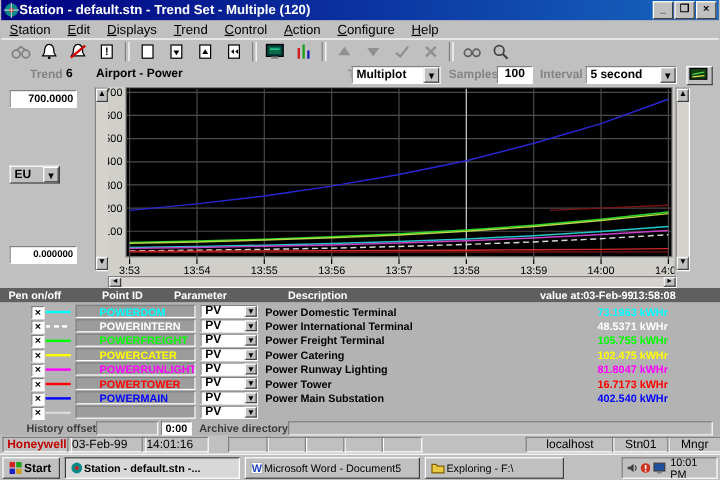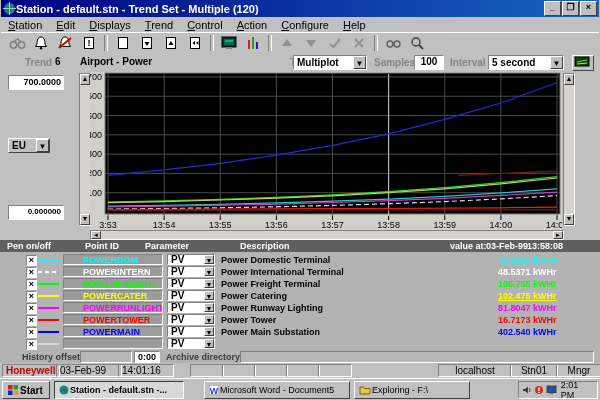--- a/index.html
+++ b/index.html
@@ -370,21 +370,21 @@
       <span class="cb sunken">×</span>
       <span class="pen-sample" style="background: rgb(255, 255, 0);"></span>
       <span class="pid sunken" style="color: rgb(255, 255, 0);">POWERCATER</span>
       <span class="pcombo">
           <span class="combo sunken">
             <span class="ctext">PV</span>
             <span class="cbtn">▼</span>
           </span>
         </span>
       <span class="desc">Power Catering</span>
-      <span class="val" style="color: rgb(255, 255, 0); text-decoration: underline;">102.475 kWHr</span>
+      <span class="val" style="color: rgb(255, 255, 0);">102.475 kWHr</span>
     </div>
     <div class="trow" style="top:50px;">
       <span class="cb sunken">×</span>
       <span class="pen-sample" style="background: rgb(255, 0, 255);"></span>
       <span class="pid sunken" style="color: rgb(255, 0, 255);">POWERRUNLIGHT</span>
       <span class="pcombo">
           <span class="combo sunken">
             <span class="ctext">PV</span>
             <span class="cbtn">▼</span>
           </span>
@@ -458,21 +458,21 @@
   <div id="taskbar" class="abs">
     <span class="taskbtn raised" style="left:2px;width:48px;font-weight:bold;font-size:10px;">
       <svg width="12" height="12">
           <rect x="1" y="1" width="4.5" height="4.5" fill="#d02020"></rect>
           <rect x="6.5" y="1" width="4.5" height="4.5" fill="#20a020"></rect>
           <rect x="1" y="6.5" width="4.5" height="4.5" fill="#2020c0"></rect>
           <rect x="6.5" y="6.5" width="4.5" height="4.5" fill="#d0a020"></rect>
         </svg>
       <span class="lbl">Start</span>
     </span>
-    <span class="taskbtn raised active-task" style="left:54px;width:130px;">
+    <span class="taskbtn raised active-task" style="left:54px;width:146px;">
       <svg width="10" height="10">
           <circle cx="5" cy="5" r="4.5" fill="#0a8a8a"></circle>
           <circle cx="5" cy="5" r="1.6" fill="#d02020"></circle>
         </svg>
       <span class="lbl">Station - default.stn -...</span>
     </span>
     <span class="taskbtn raised" style="left:204px;width:146px;">
       <svg width="10" height="10">
           <rect width="10" height="10" fill="#fff" stroke="#808080"></rect>
           <text x="5" y="8.5" font-size="9" font-weight="bold" text-anchor="middle" fill="#2040c0">W</text>
@@ -492,17 +492,17 @@
         </svg>
       <svg width="10" height="10" style="margin-left:2px;">
           <circle cx="5" cy="5" r="4" fill="#d03020"></circle>
           <rect x="4.3" y="2.5" width="1.4" height="3.5" fill="#fff"></rect>
           <rect x="4.3" y="6.8" width="1.4" height="1.2" fill="#fff"></rect>
         </svg>
       <svg width="11" height="10" style="margin-left:2px;">
           <rect x="1" y="1" width="9" height="6.5" fill="#2050a0" stroke="#404040"></rect>
           <rect x="3.5" y="8" width="4" height="1.5" fill="#808080"></rect>
         </svg>
-      <span id="clock">2:01 PM</span>
+      <span id="clock">10:01 PM</span>
     </span>
   </div>
 
 </div>
 
 </body></html>

